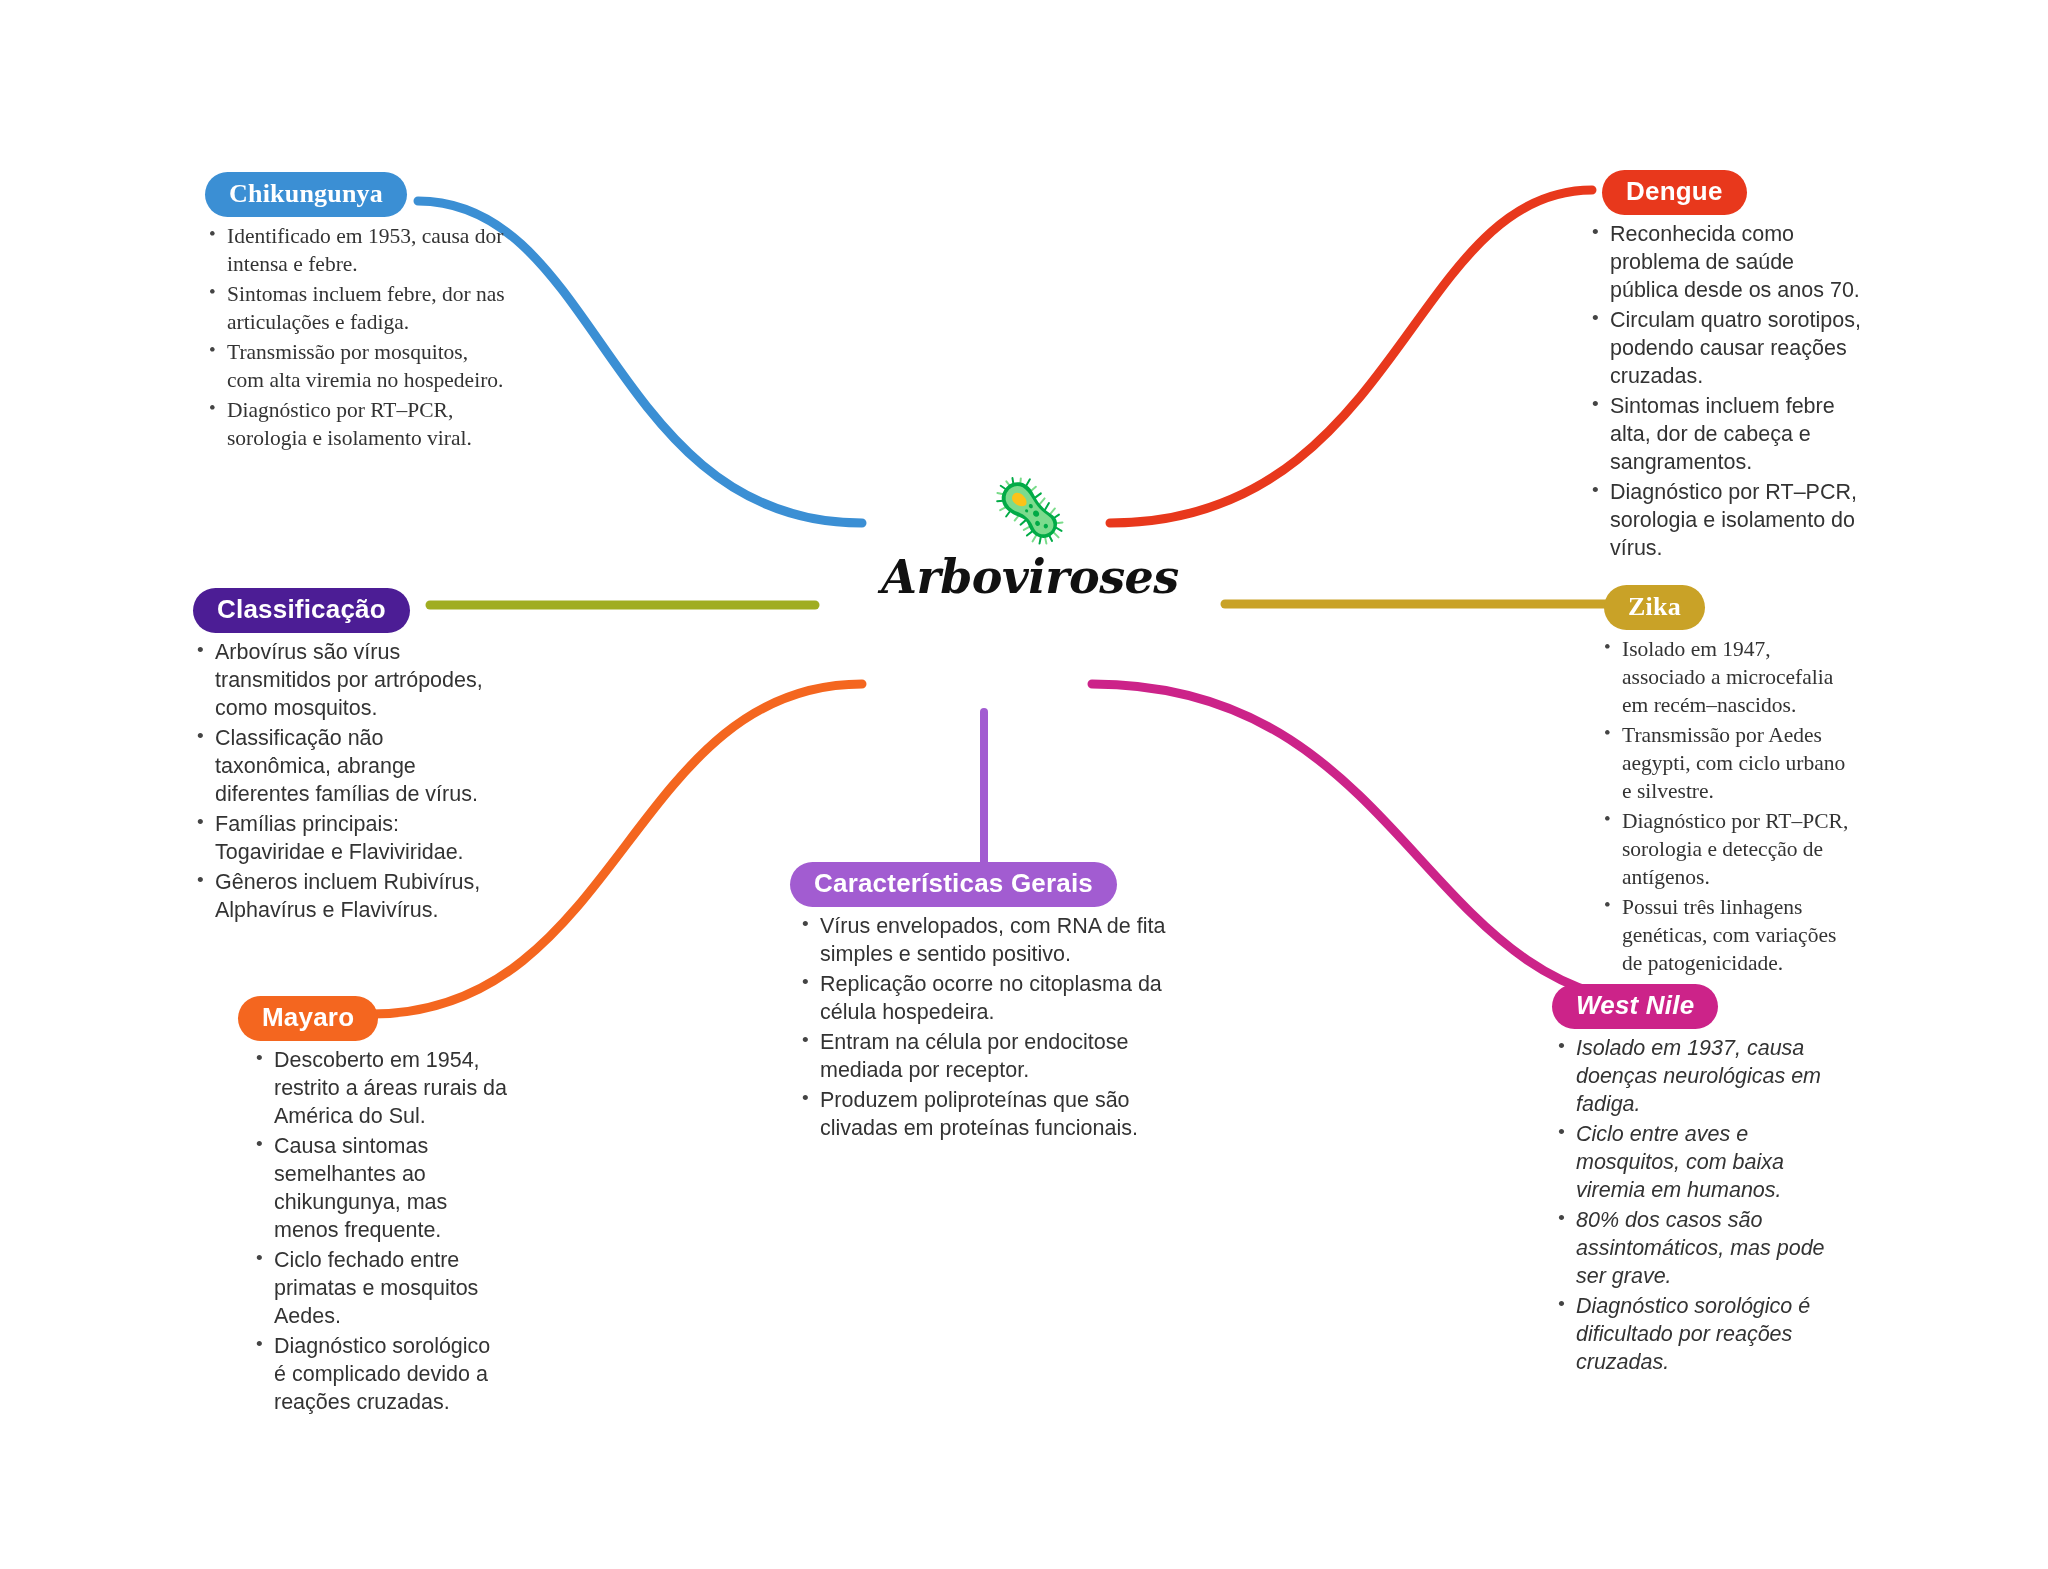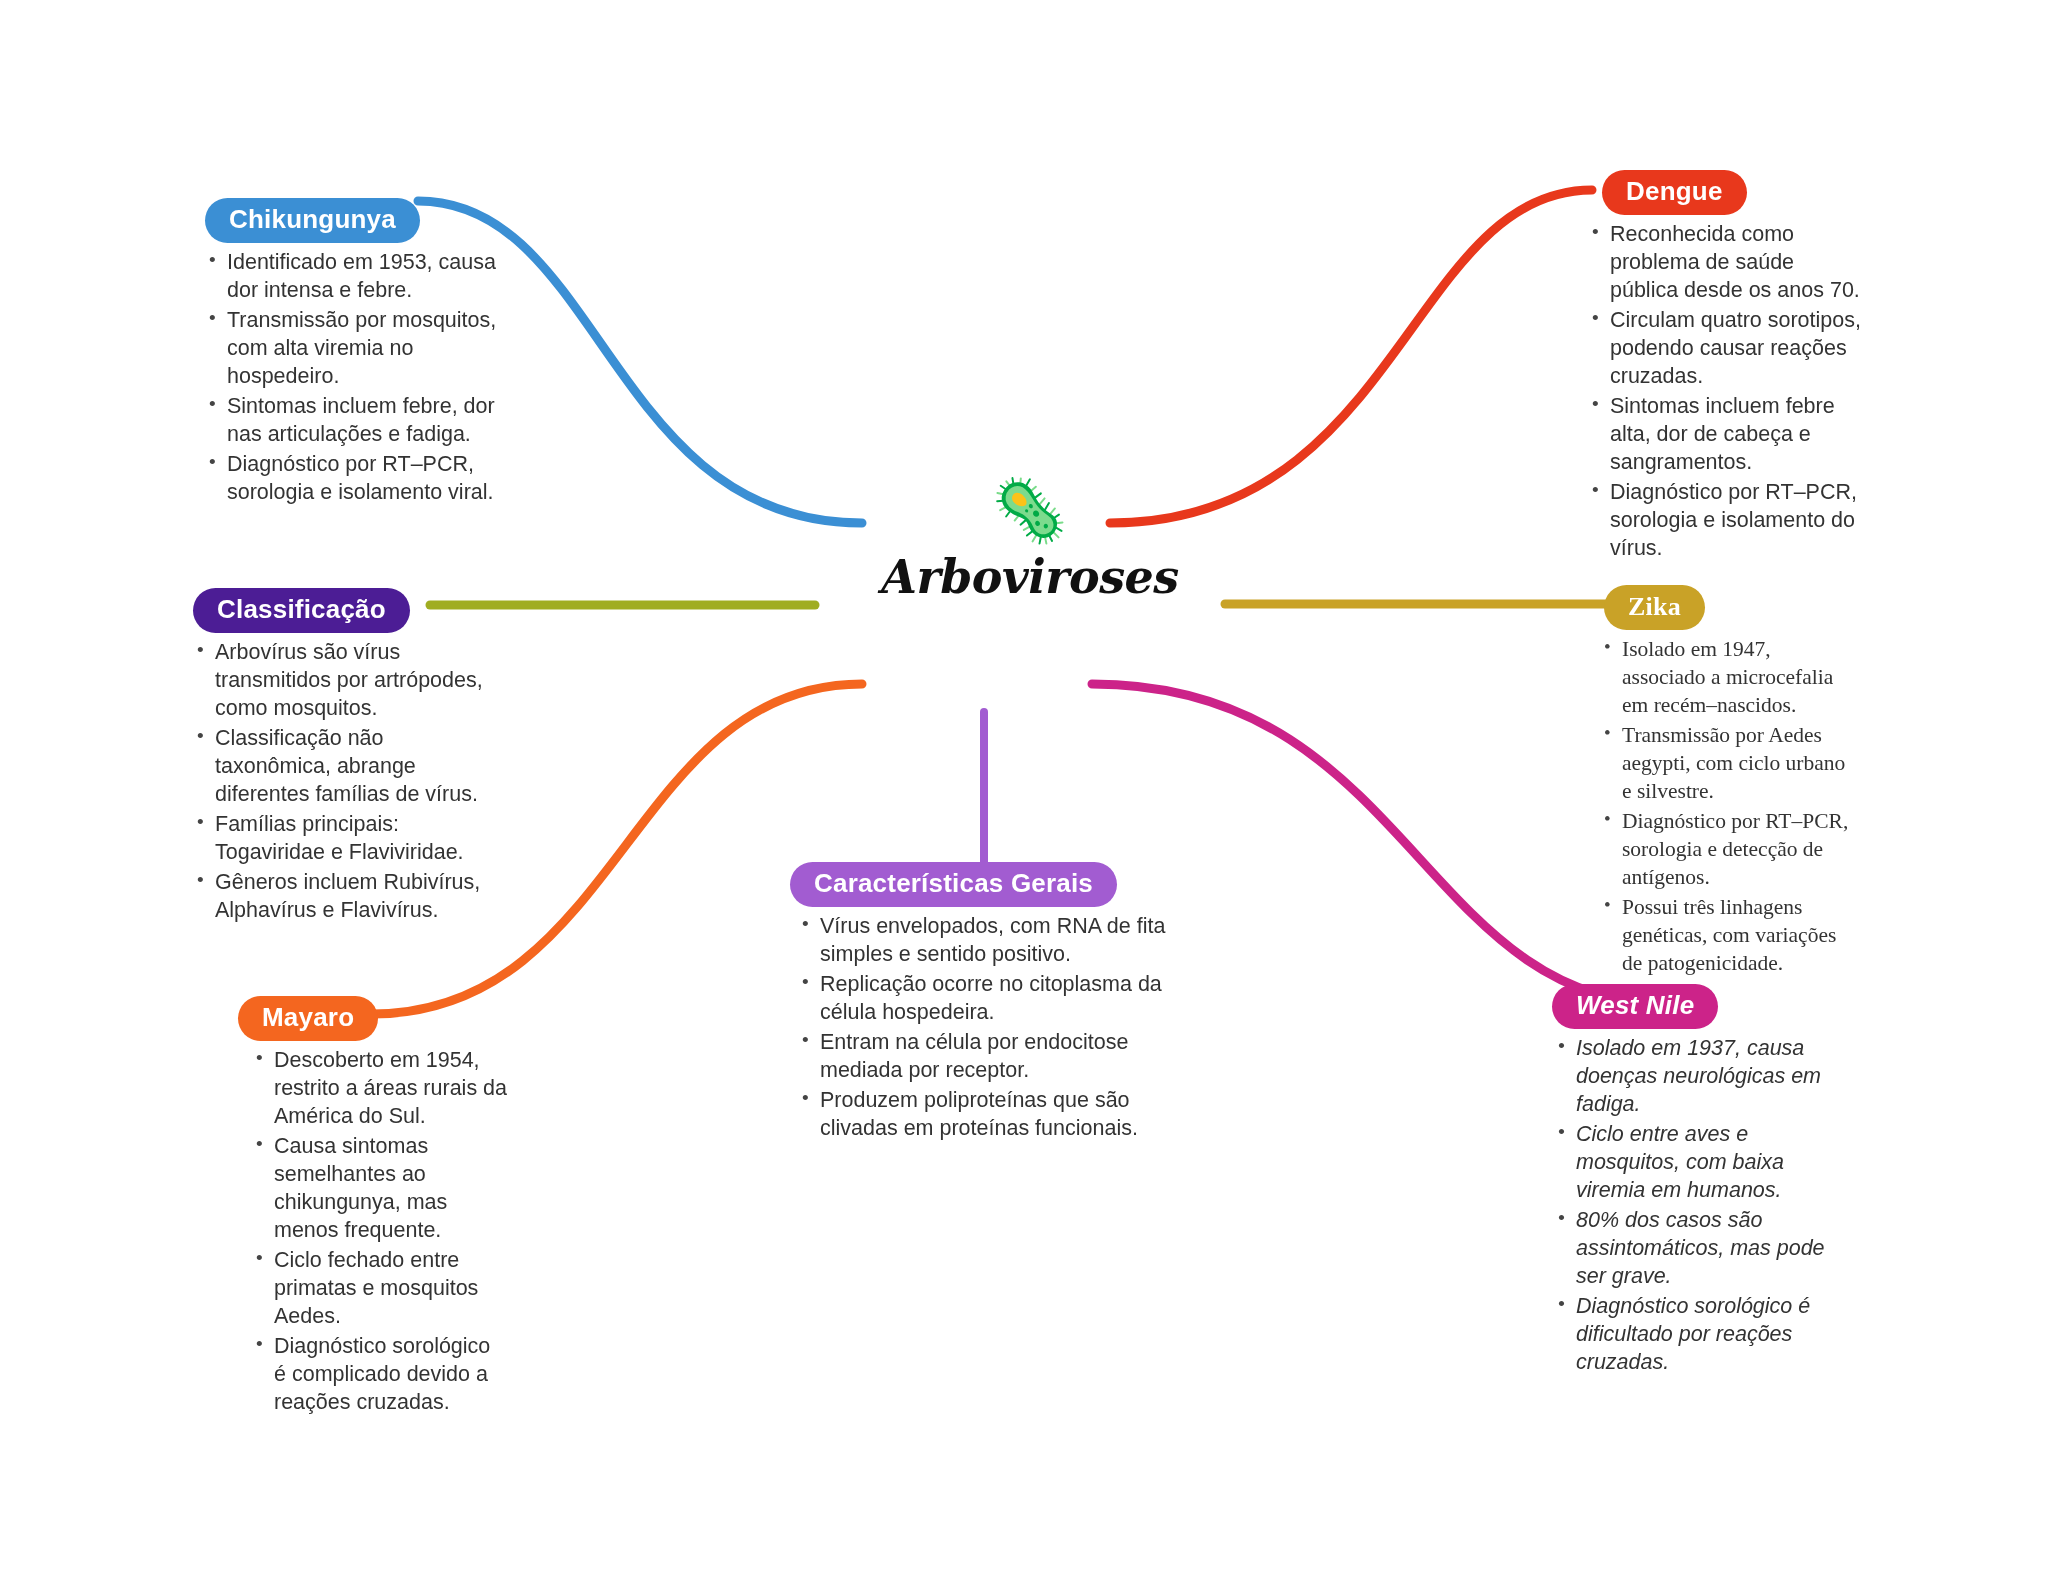--- a/index.html
+++ b/index.html
@@ -86,21 +86,21 @@
   ul.bullets li::before {
     content: "\2022";
     position: absolute;
     left: 4px;
     top: -1px;
     font-size: 19px;
     color: #444444;
   }
 
   
-  #branch-chikungunya { left: 205px;  top: 198px;  width: 300px; }
+  #branch-chikungunya { left: 205px;  top: 172px;  width: 300px; font-family: Liberation Serif, serif; }
   #branch-classificacao { left: 193px; top: 588px;  width: 300px; }
   #branch-mayaro      { left: 238px;  top: 996px;  width: 270px; }
   #branch-dengue      { left: 1588px; top: 170px;  width: 280px; }
   #branch-zika        { left: 1592px; top: 585px;  width: 260px; font-family: Liberation Serif, serif; }
   #branch-westnile    { left: 1552px; top: 984px;  width: 290px; }
   #branch-caracteristicas { left: 790px; top: 862px; width: 400px; }
 
   
   #branch-mayaro .pill-row,
   #branch-classificacao .pill-row,
@@ -142,22 +142,22 @@
     <span class="microbe">🦠</span>
     <div class="center-title">Arboviroses</div>
   </div>
 
   <div class="branch" id="branch-chikungunya">
     <div class="pill-row">
       <span class="pill" style="background:#3b8fd4">Chikungunya</span>
     </div>
     <ul class="bullets">
       <li>Identificado em 1953, causa dor intensa e febre.</li>
+      <li>Sintomas incluem febre, dor nas articulações e fadiga.</li>
       <li>Transmissão por mosquitos, com alta viremia no hospedeiro.</li>
-      <li>Sintomas incluem febre, dor nas articulações e fadiga.</li>
       <li>Diagnóstico por RT–PCR, sorologia e isolamento viral.</li>
     </ul>
   </div>
 
   <div class="branch" id="branch-dengue">
     <div class="pill-row">
       <span class="pill" style="background:#e8381c">Dengue</span>
     </div>
     <ul class="bullets">
       <li>Reconhecida como problema de saúde pública desde os anos 70.</li>

